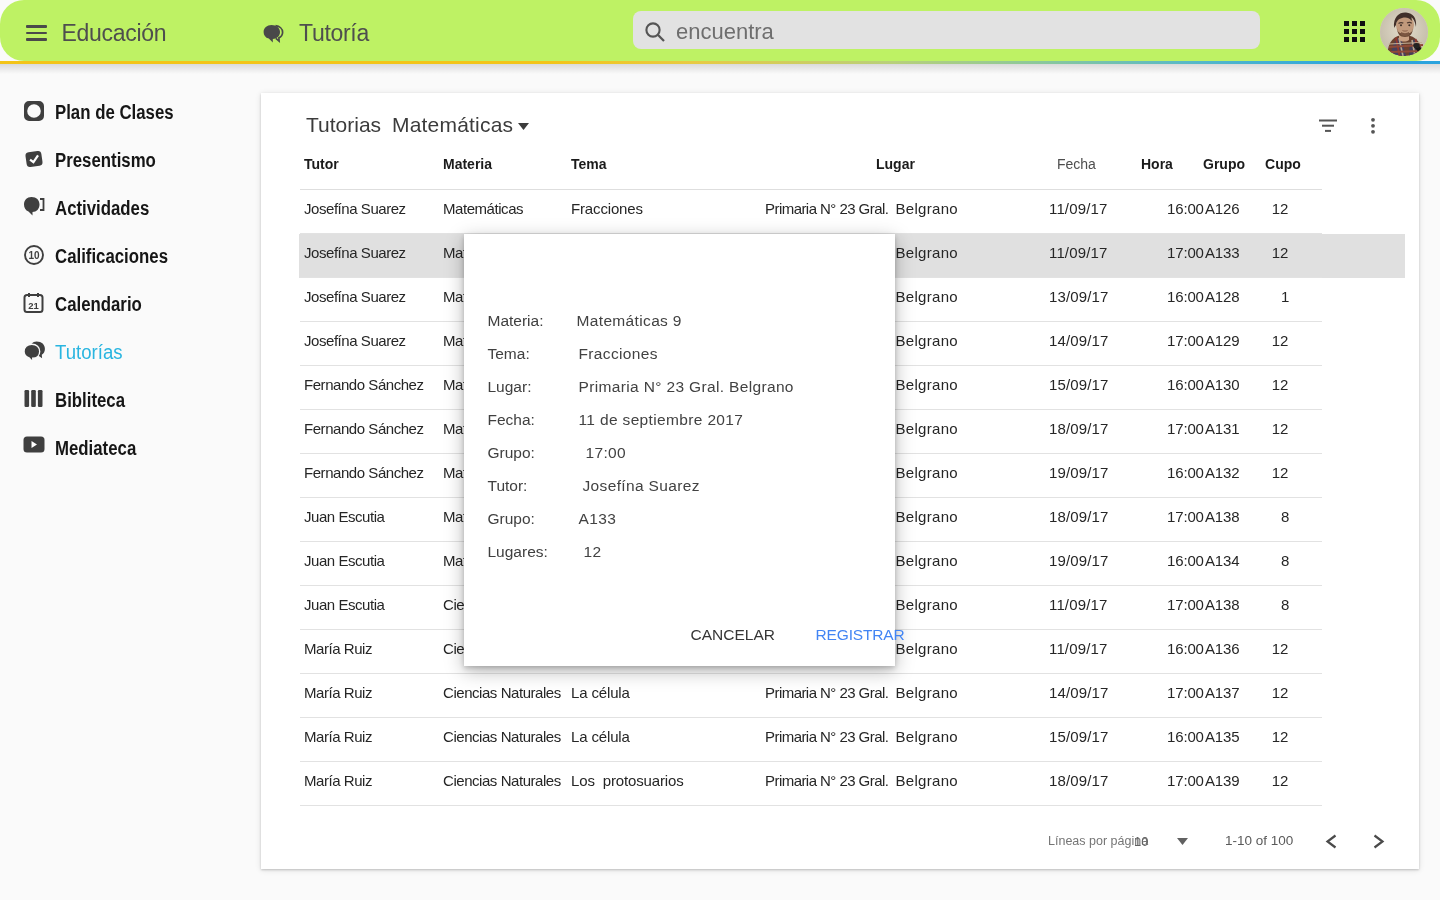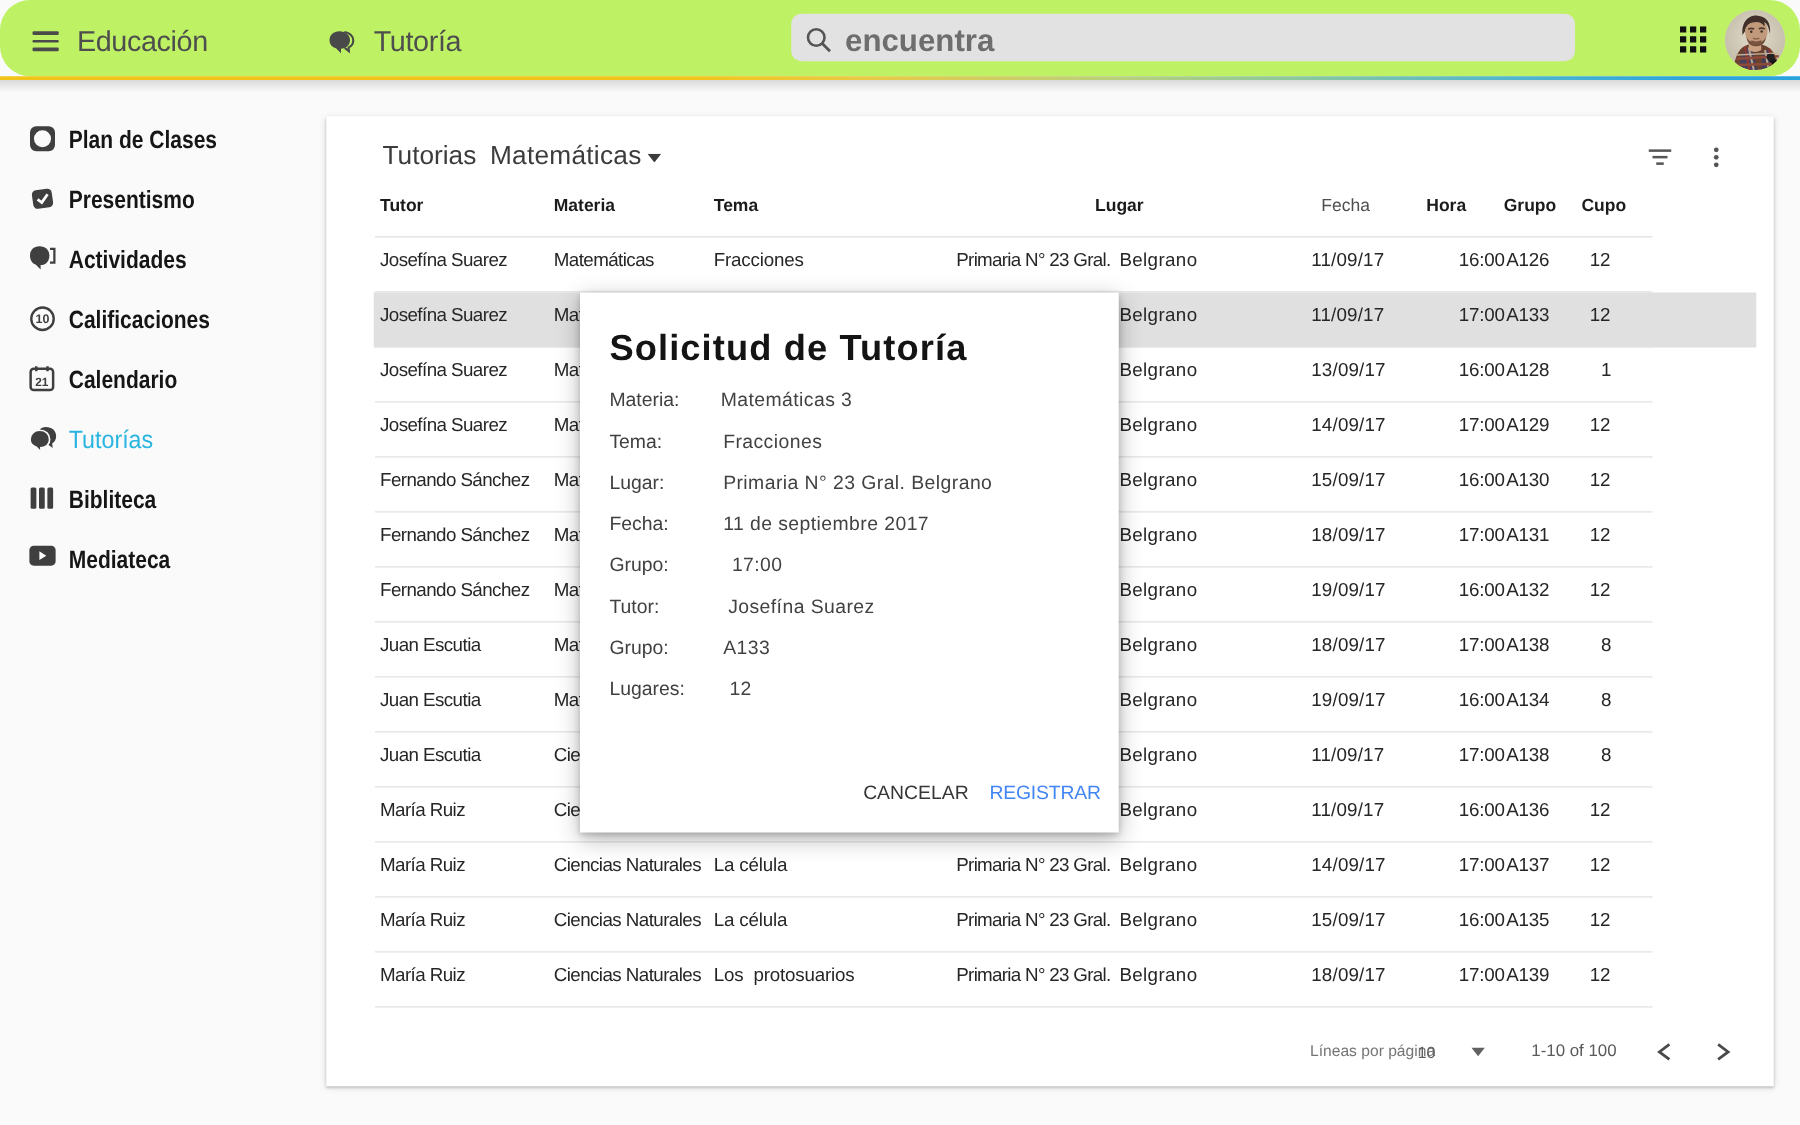--- a/index.html
+++ b/index.html
@@ -9,21 +9,21 @@
 
   
   #topbar { position:absolute; left:0; top:0; width:1440px; height:61px; background:#bef264; z-index:30;border-radius:24px; }
   #gradbar { position:absolute; left:0; top:61px; width:1440px; height:3px; z-index:31;
     background:linear-gradient(to right,#f3c418 0%,#f3c418 38%,#e8ca43 48%,#b8d07b 62%,#8cc89b 72%,#56b8c9 83%,#2ea6dc 93%,#2aa3dd 100%); }
   #barshadow { position:absolute; left:0; top:64px; width:1440px; height:10px; z-index:29;
     background:linear-gradient(to bottom, rgba(0,0,0,0.13), rgba(0,0,0,0)); }
   #hamburger div { position:absolute; left:26px; width:21px; height:2.6px; background:#4a4a4a; border-radius:1px; }
   .tbtext { position:absolute; top:20px; font-size:23px; color:#4e4e4e; letter-spacing:-0.3px; }
   #searchbox { position:absolute; left:633px; top:11px; width:627px; height:38px; background:#e2e2e2; border-radius:8px; }
-  #searchtext { position:absolute; left:676px; top:19px; font-size:25px; color:#6e6e6e;font-weight:bold; }
+  #searchtext { position:absolute; left:676px; top:19px; font-size:22px; color:#6e6e6e; }
 
   
   .sbitem { position:absolute; left:0; width:260px; height:48px; }
   .sbitem .ic { position:absolute; left:23px; top:14px; }
   .sbitem .lbl { position:absolute; left:55px; top:15px; font-size:20px; font-weight:bold; color:#161616; transform:scaleX(0.84); transform-origin:0 0; white-space:nowrap; }
   
 
   
   #card { position:absolute; left:261px; top:93px; width:1158px; height:776px; background:#fff;
     box-shadow:0 1px 2px rgba(0,0,0,0.18), 0 1px 6px rgba(0,0,0,0.12); }
@@ -392,34 +392,33 @@
   </svg>
 <div class="ftext" style="left:1225px; top:833px; font-size:13.5px; color:#5a5a5a;text-align:right;">1-10 of 100</div>
 <svg class="abs" style="left:1323px; top:834px; z-index:2" width="15" height="15" viewBox="0 0 15 15">
     <path d="M12.5 1.5 L4.5 7.5 L12.5 13.5" fill="none" stroke="#4a4a4a" stroke-width="2.2"></path>
   </svg>
 <svg class="abs" style="left:1371px; top:834px; z-index:2" width="15" height="15" viewBox="0 0 15 15">
     <path d="M3.5 1.5 L11.5 7.5 L3.5 13.5" fill="none" stroke="#4a4a4a" stroke-width="2.2"></path>
   </svg>
 
 <div id="modal">
-  <div id="mtitle">Solicitud de Tutoría</div>
   <div id="mfields">
       <div class="mlabel" style="top:78px">Materia:</div>
-      <div class="mvalue" style="top:78px; left:113px">Matemáticas 3</div>
+      <div class="mvalue" style="top:78px; left:113px">Matemáticas 9</div>
       <div class="mlabel" style="top:111px">Tema:</div>
       <div class="mvalue" style="top:111px; left:115px">Fracciones</div>
       <div class="mlabel" style="top:144px">Lugar:</div>
       <div class="mvalue" style="top:144px; left:115px">Primaria N° 23 Gral. Belgrano</div>
       <div class="mlabel" style="top:177px">Fecha:</div>
       <div class="mvalue" style="top:177px; left:115px">11 de septiembre 2017</div>
       <div class="mlabel" style="top:210px">Grupo:</div>
       <div class="mvalue" style="top:210px; left:122px">17:00</div>
       <div class="mlabel" style="top:243px">Tutor:</div>
       <div class="mvalue" style="top:243px; left:119px">Josefína Suarez</div>
       <div class="mlabel" style="top:276px">Grupo:</div>
       <div class="mvalue" style="top:276px; left:115px">A133</div>
       <div class="mlabel" style="top:309px">Lugares:</div>
       <div class="mvalue" style="top:309px; left:120px">12</div>
     </div>
   <div class="mbtn" style="left:227px; color:#363636; letter-spacing:0;">CANCELAR</div>
-  <div class="mbtn" style="left:328px; color:#4285f4; letter-spacing:-0.15px;">REGISTRAR</div>
+  <div class="mbtn" style="left:352px; color:#4285f4; letter-spacing:-0.15px;">REGISTRAR</div>
 </div>
 
 </body></html>

